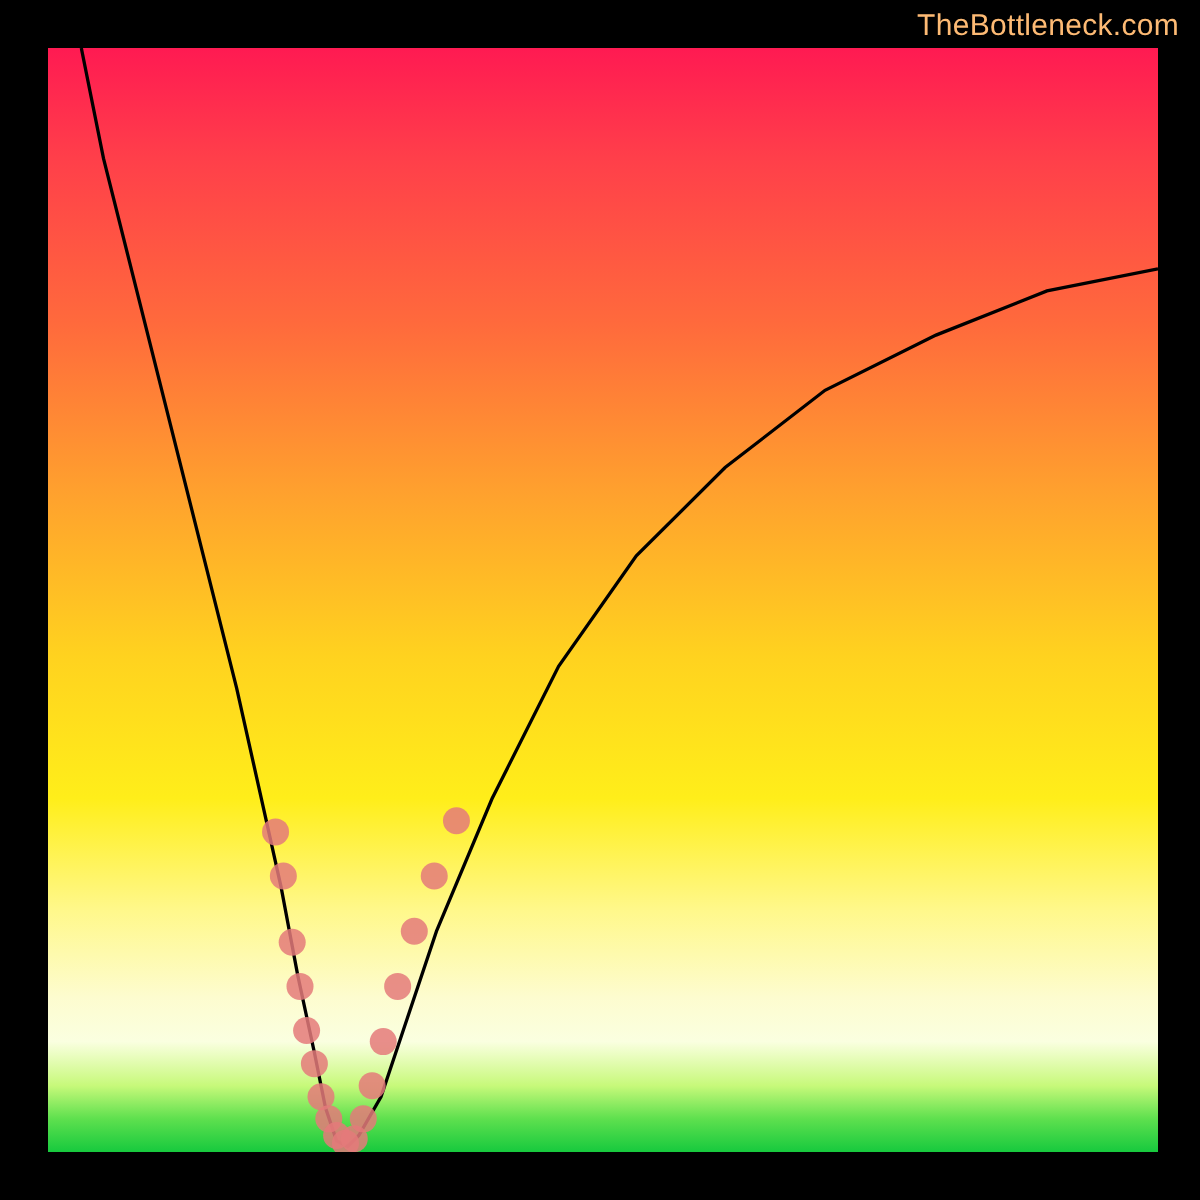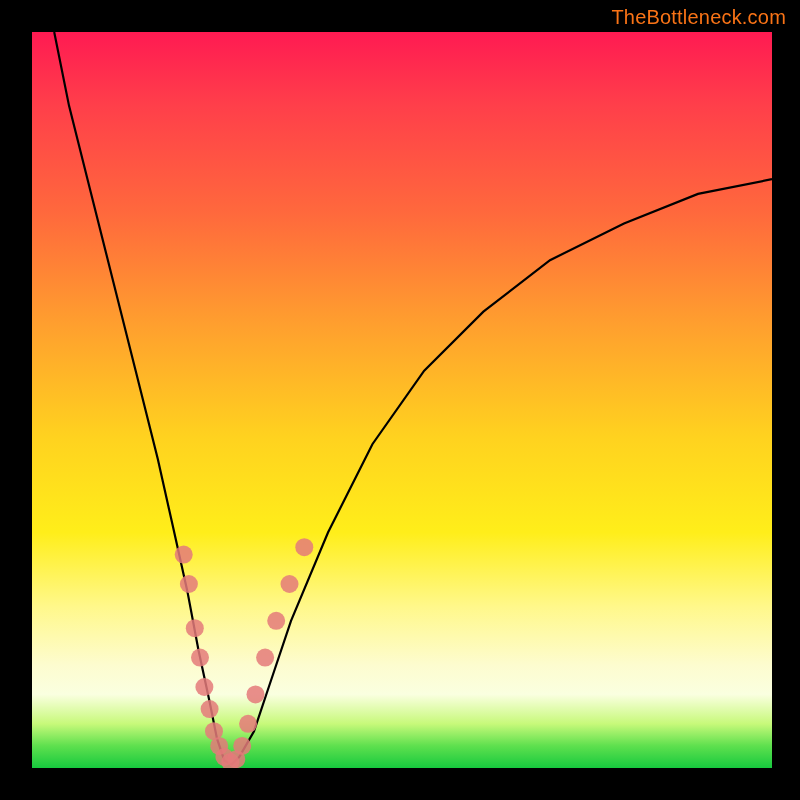--- a/index.html
+++ b/index.html
@@ -37,21 +37,21 @@
       #faffe0 90%,
       #c7f97a 94%,
       #5ee04e 97%,
       #17c93e 100%
     );
   }
   .watermark {
     position: absolute;
     top: 6px;
     right: 14px;
-    color: #f97316;
+    color: #fdba74;
     font-size: 20px;
     letter-spacing: 0.2px;
   }
   svg.curve {
     position: absolute;
     left: 0; top: 0;
     width: 740px; height: 736px;
   }
   .dot {
     fill: #e47a7a;

